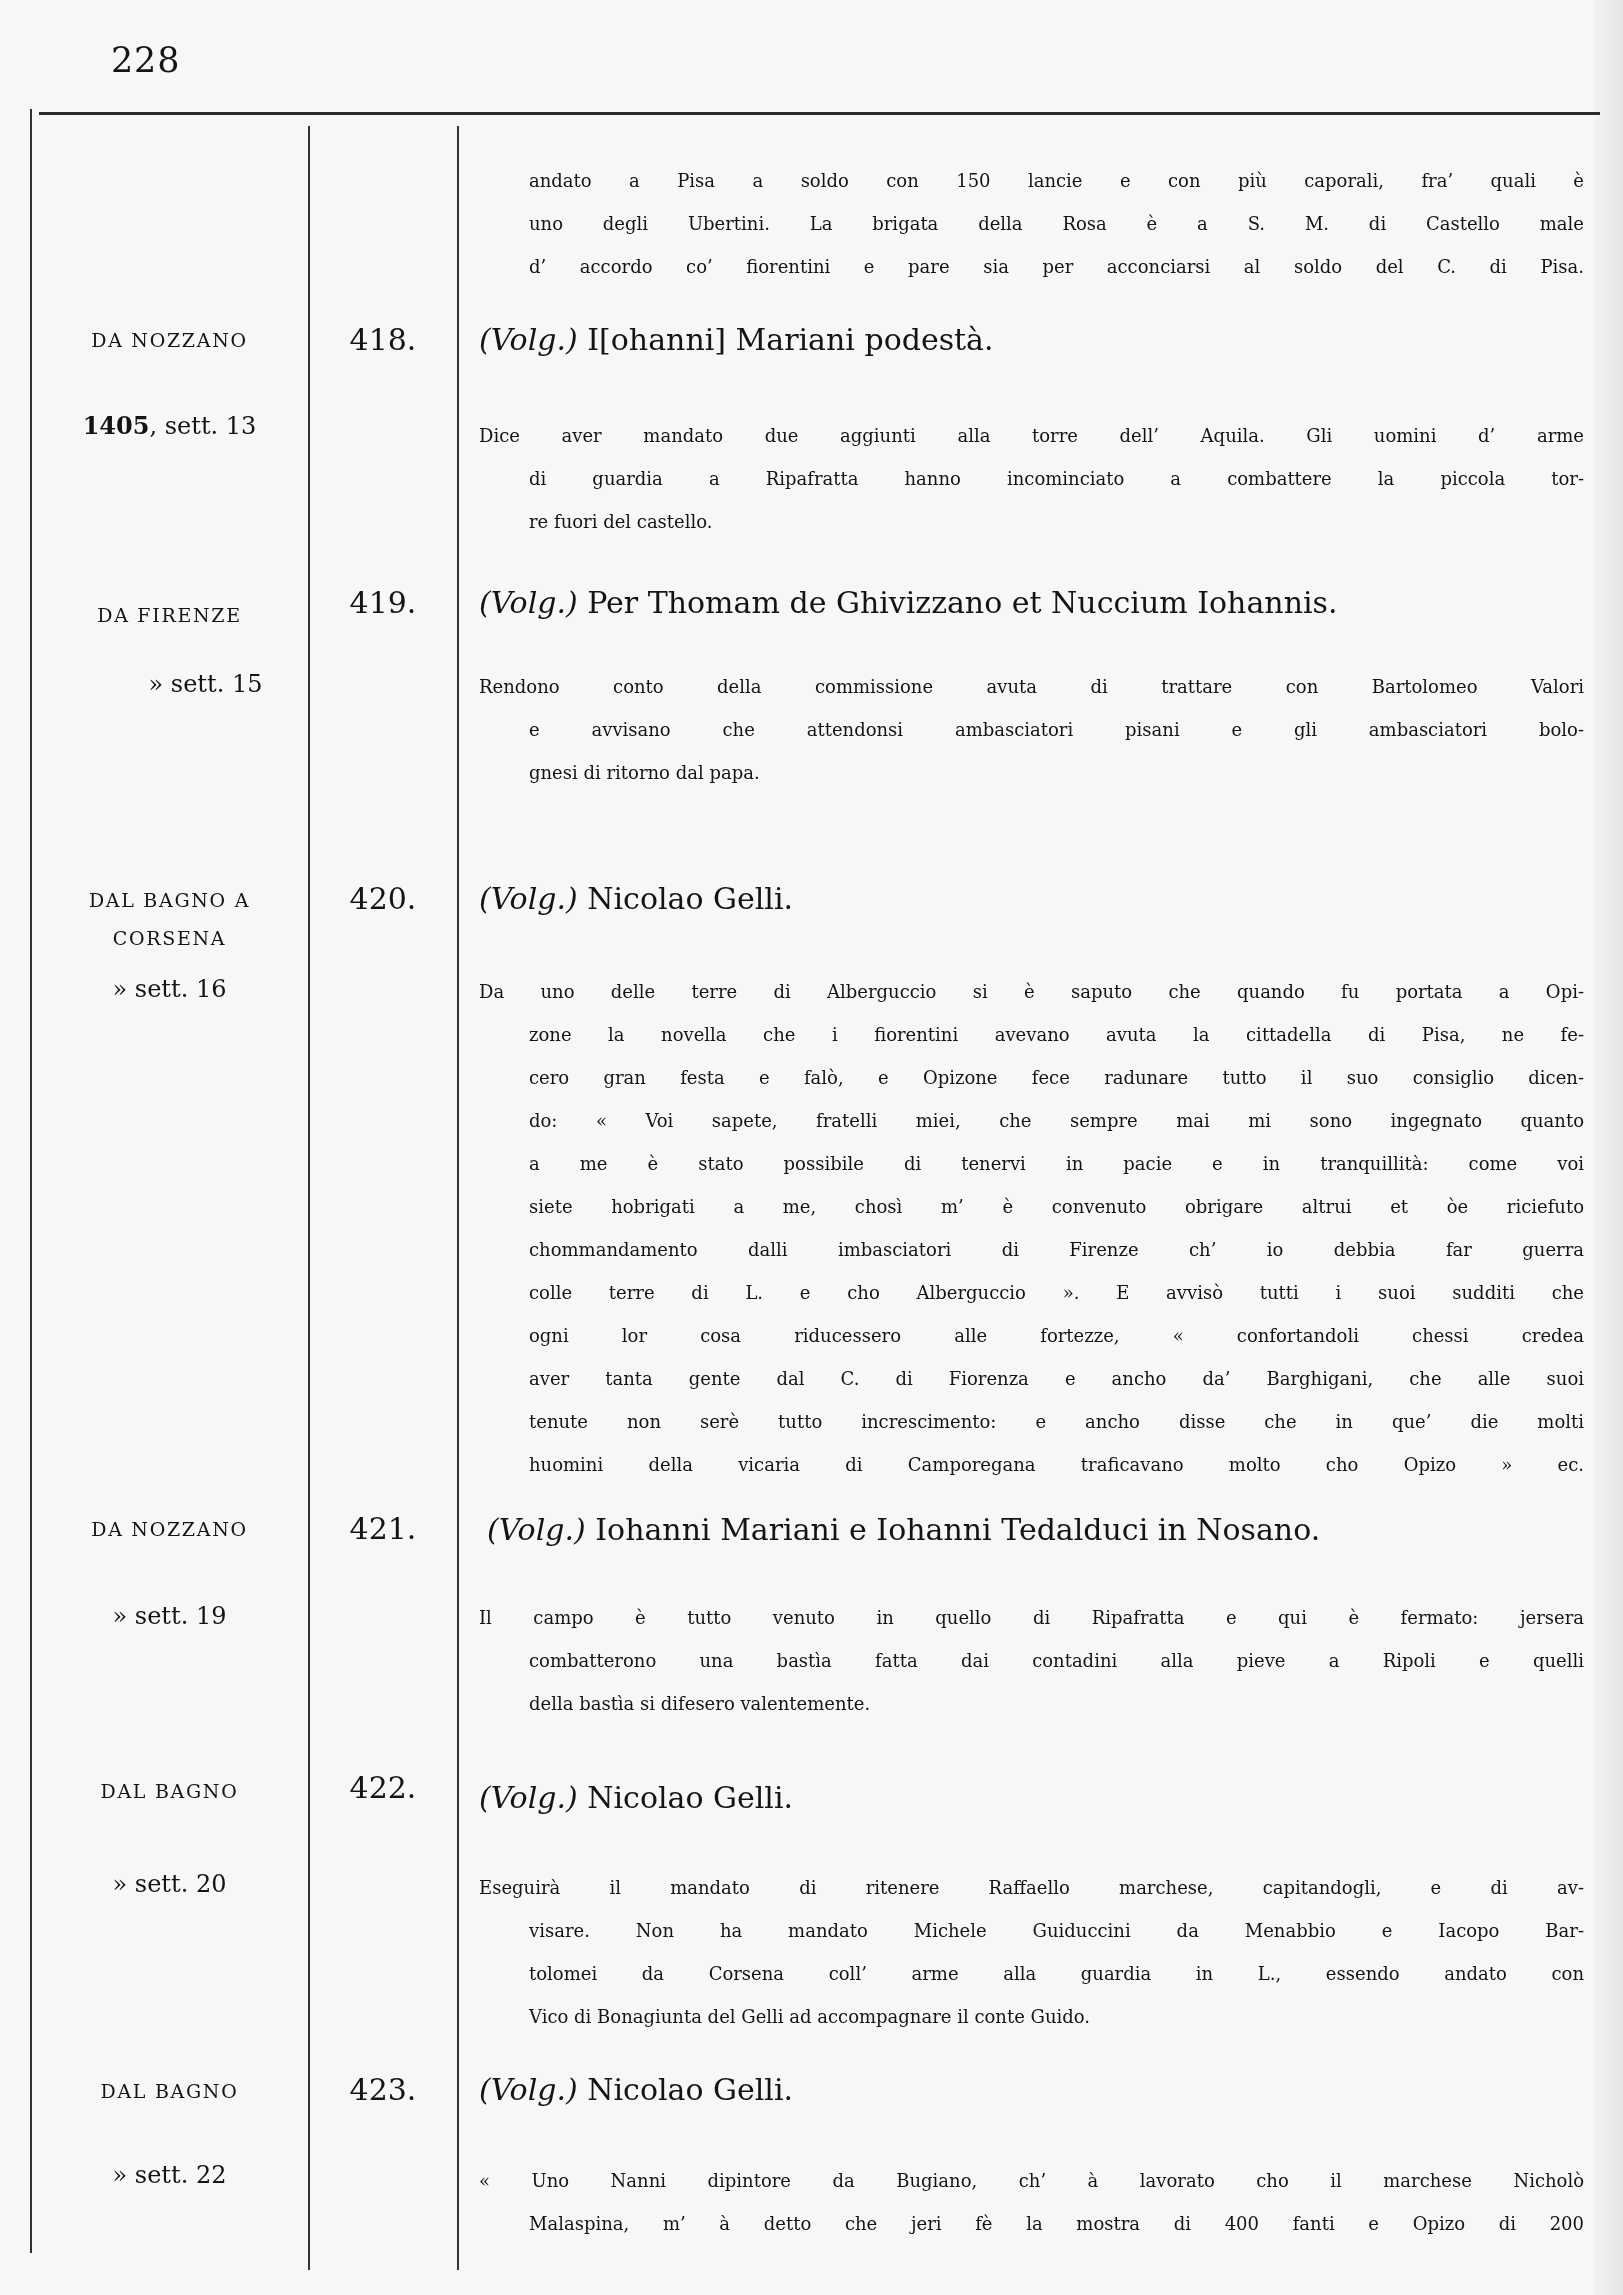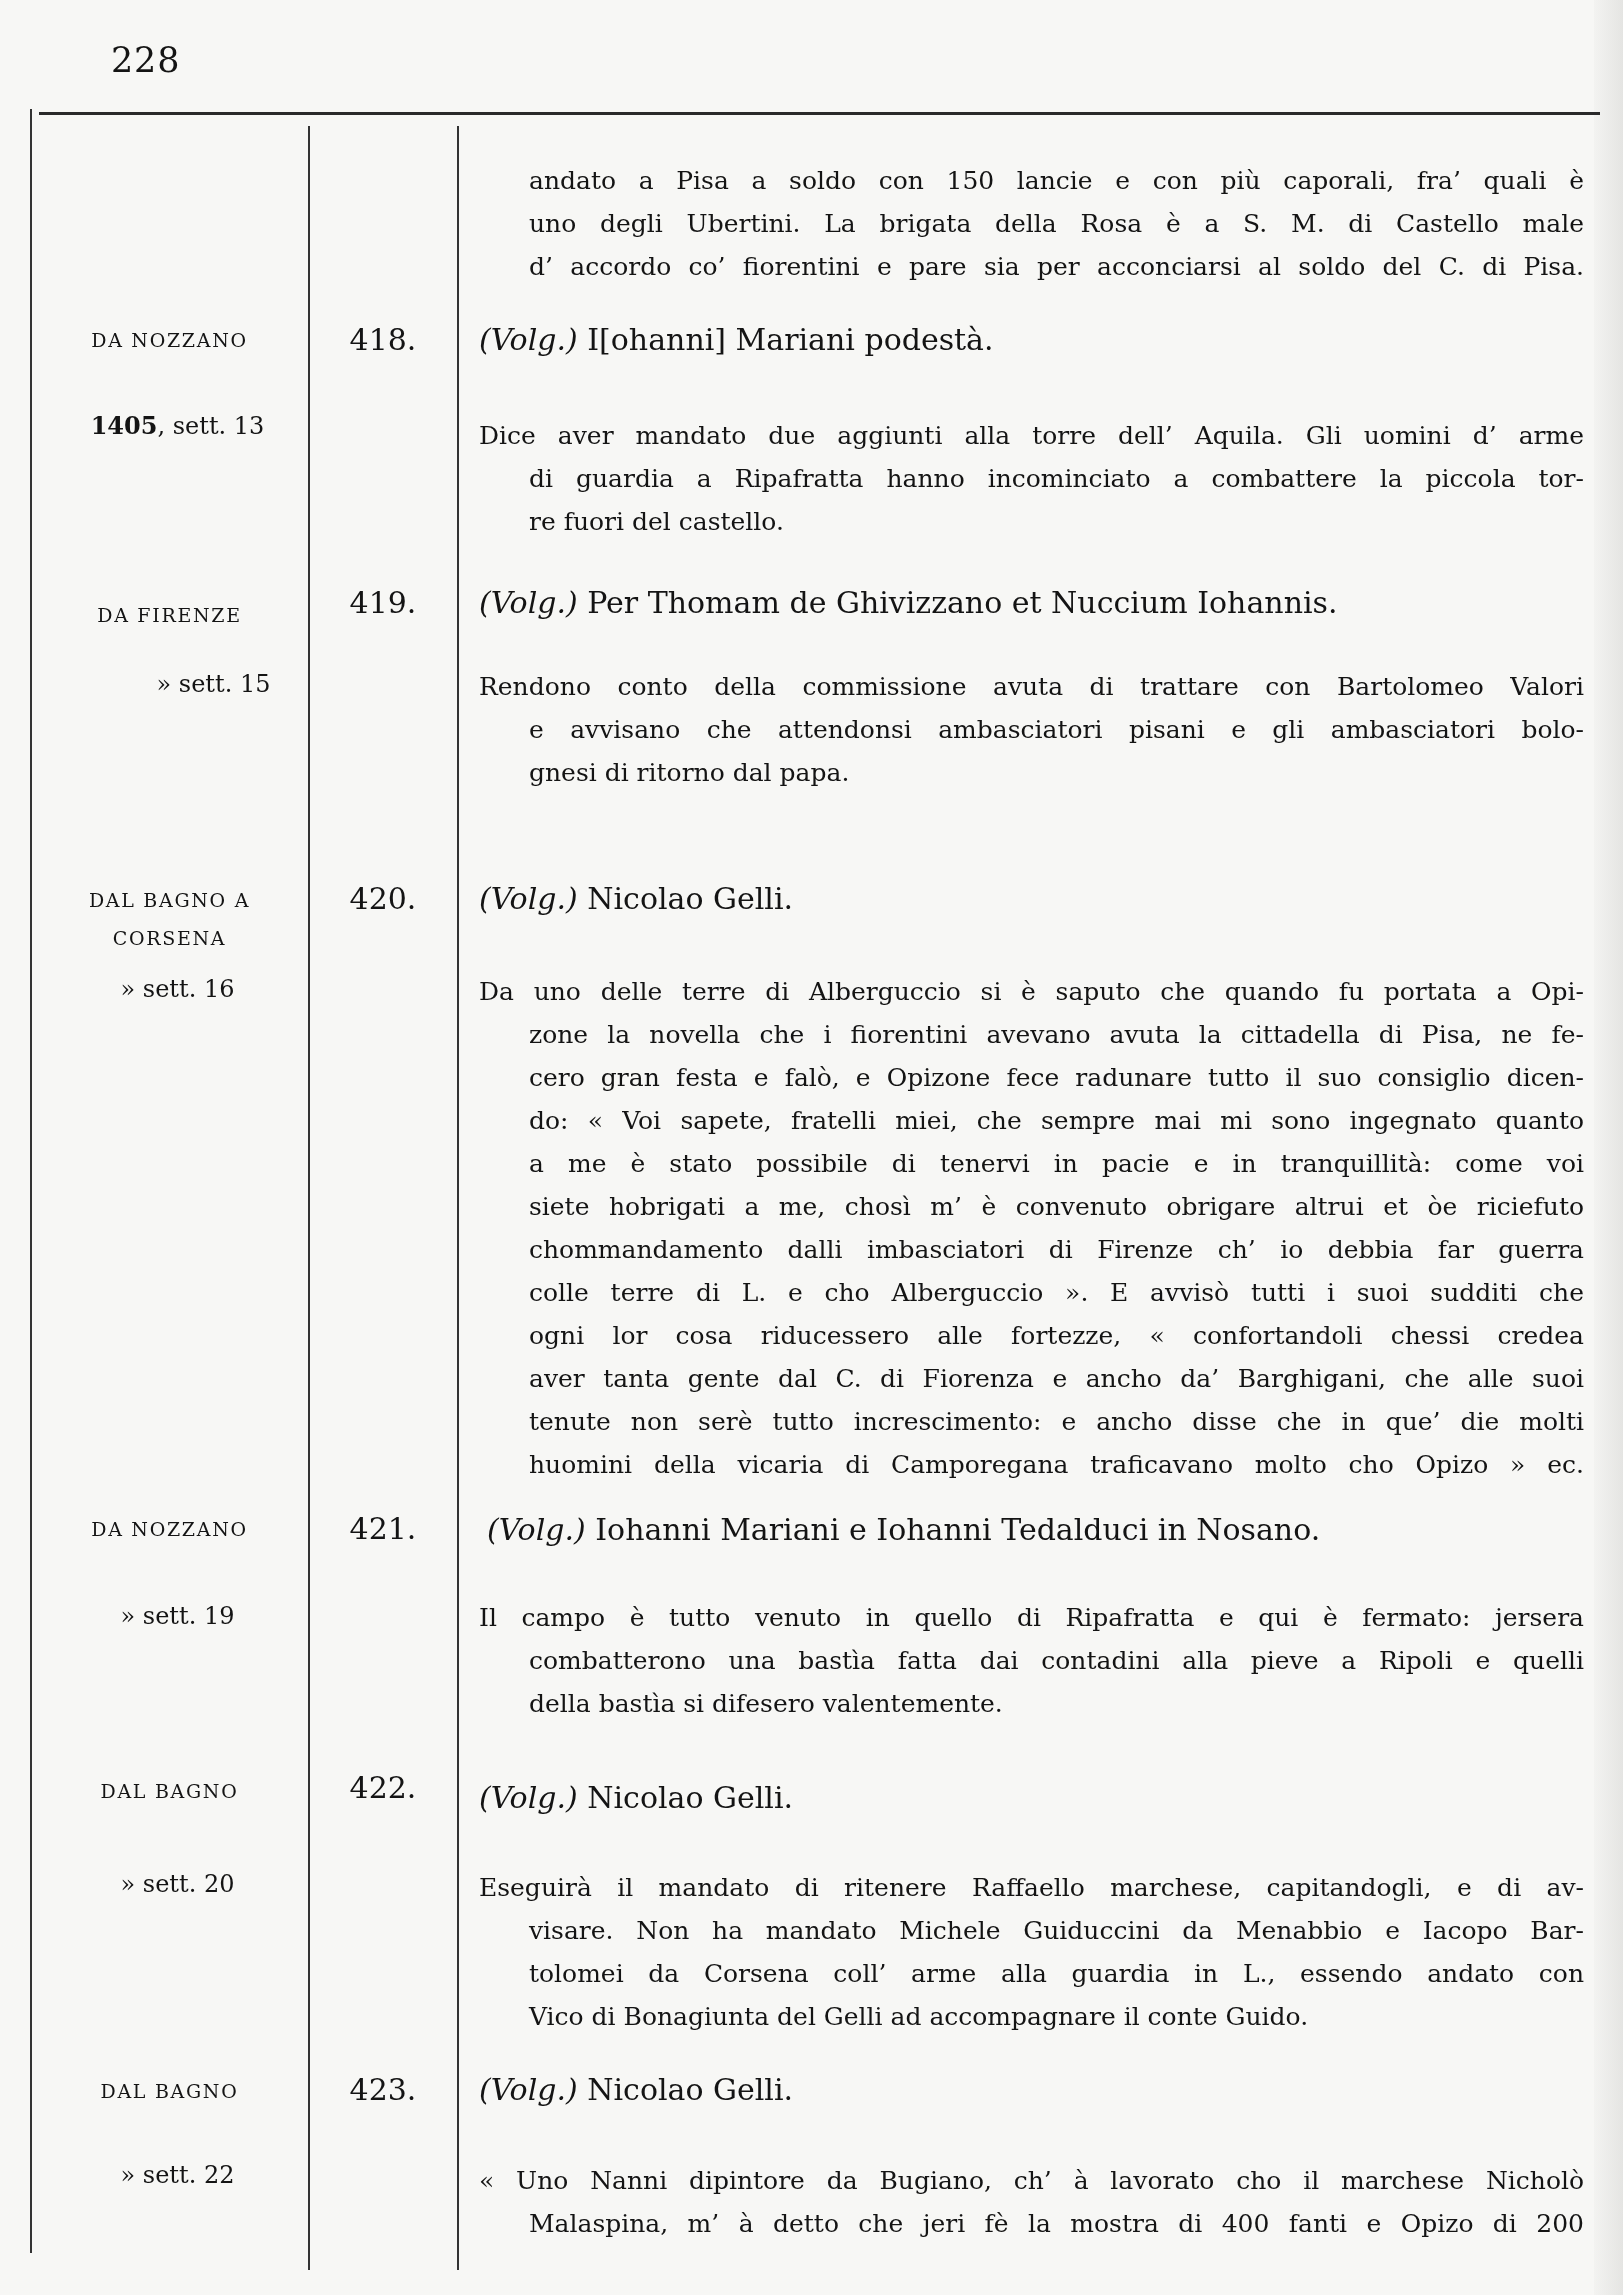--- a/index.html
+++ b/index.html
@@ -21,30 +21,30 @@
     position: absolute; left: 39px; top: 112px; width: 1561px; height: 2.5px;
     background: #2a2a2a;
   }
   .vline { position: absolute; width: 1.7px; background: #333; }
   .vl-left { left: 30px; top: 109px; height: 2144px; }
   .vl-mid { left: 308px; top: 126px; height: 2144px; }
   .vl-right { left: 457px; top: 126px; height: 2144px; }
 
   .side { position: absolute; left: 33px; width: 273px; text-align: center; }
   .place { font-size: 19px; letter-spacing: 1.7px; font-variant: small-caps; text-transform: uppercase; line-height: 35px; }
-  .date { font-size: 24px; line-height: 33px; padding-left: 8px; }
+  .date { font-size: 24px; line-height: 33px; }
   .date b { font-weight: bold; }
   .num { position: absolute; left: 312px; width: 142px; text-align: center; font-size: 30px; }
 
   .head { position: absolute; left: 479px; font-size: 30px; white-space: nowrap; }
   .head i { font-style: italic; }
 
   .body-text {
     position: absolute; left: 479px; width: 1105px;
-    font-size: 25px; line-height: 43px;
+    font-size: 18px; line-height: 43px;
   }
   .body-text .ln { display: block; text-align: justify; text-align-last: justify; white-space: nowrap; height: 43px; }
   .body-text .ln.first { padding-left: 0; }
   .body-text .ln.ind { padding-left: 50px; }
   .body-text .ln.last { text-align-last: left; }
 </style>
 </head>
 <body>
 
 <div class="page-edge"></div>

